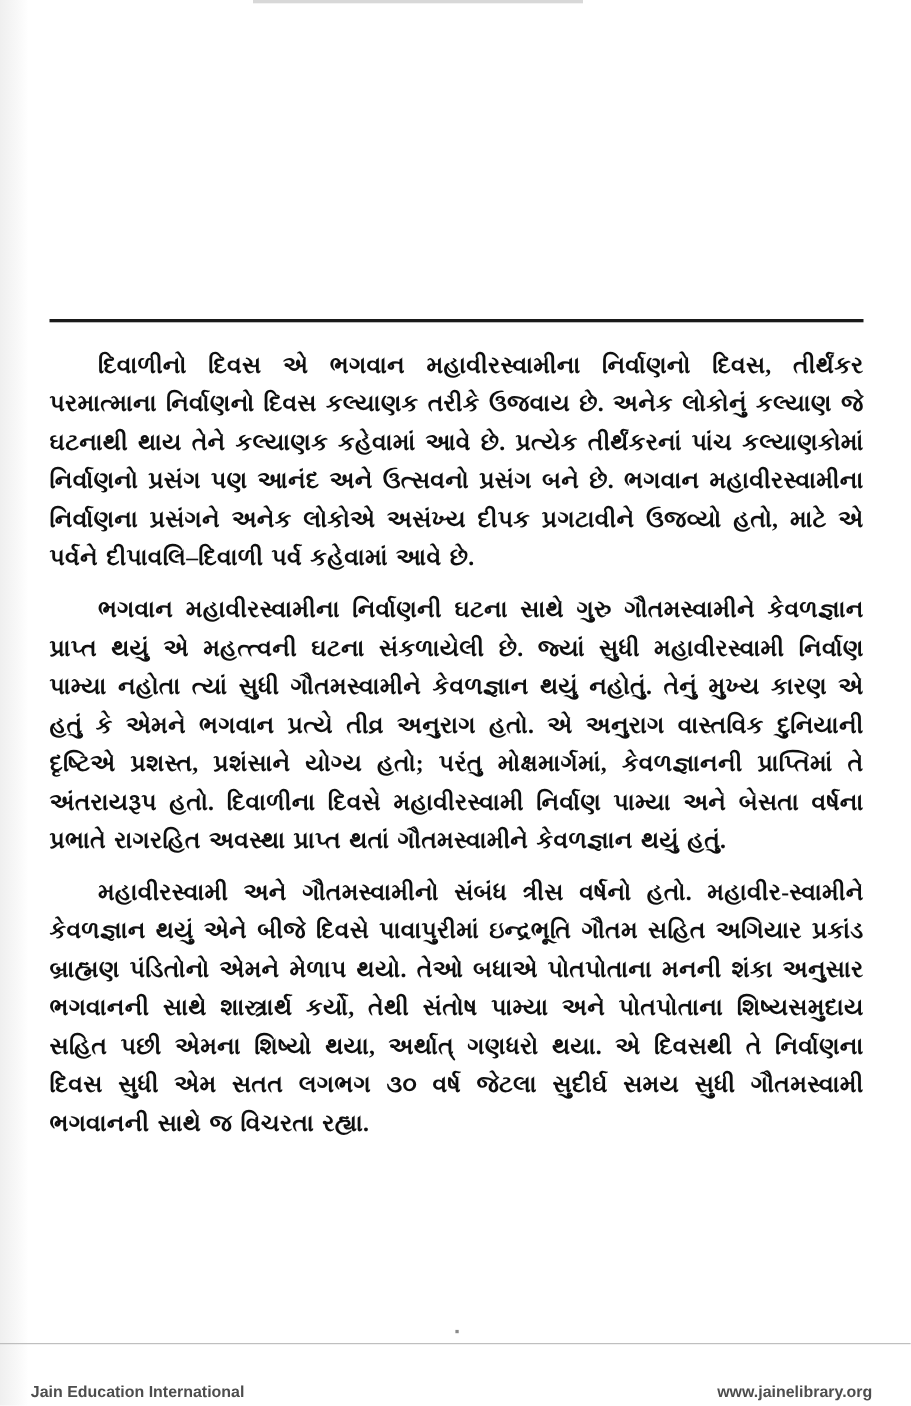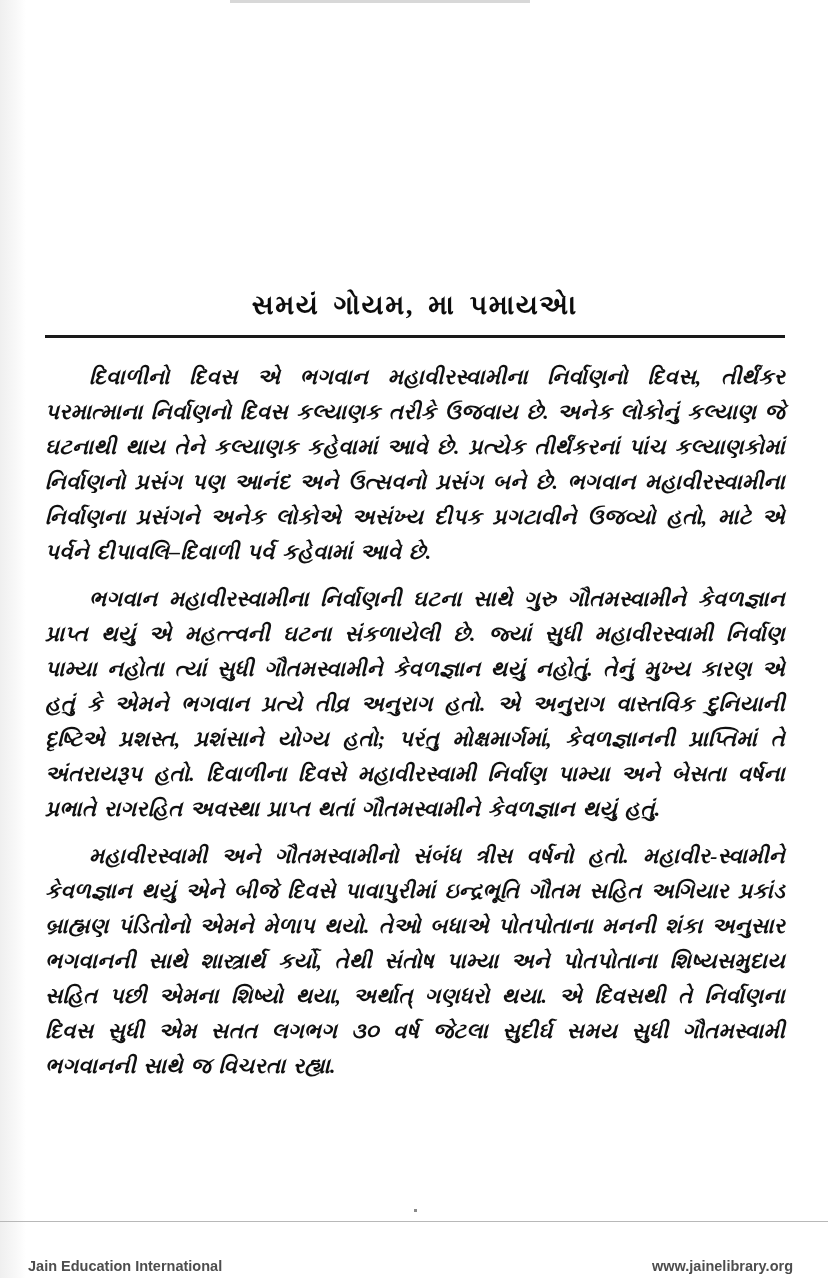--- a/index.html
+++ b/index.html
@@ -69,21 +69,20 @@
     font-size: 21.5px;
     line-height: 35px;
     color: #101010;
     text-align: justify;
     text-align-last: left;
     margin: 0 0 12px 0;
     text-indent: 44px;
     font-weight: bold;
     letter-spacing: 0.2px;
     word-spacing: 2px;
-    font-style: italic;
   }
   .body-text p:last-child { margin-bottom: 0; }
 
   .footer {
     position: absolute;
     left: 0;
     bottom: 0;
     width: 828px;
     height: 56px;
     border-top: 1px solid #b8b8b8;
@@ -115,21 +114,20 @@
 </head>
 <body>
 
 <div class="page">
 
   <div class="scan-edge-left"></div>
   <div class="scan-edge-top"></div>
 
   <div class="content">
 
-    <h1 class="heading">સમયં ગોયમ, મા પમાયએ।</h1>
 
     <div class="rule"></div>
 
     <div class="body-text">
       <p>દિવાળીનો દિવસ એ ભગવાન મહાવીરસ્વામીના નિર્વાણનો દિવસ, તીર્થંકર પરમાત્માના નિર્વાણનો દિવસ કલ્યાણક તરીકે ઉજવાય છે. અનેક લોકોનું કલ્યાણ જે ઘટનાથી થાય તેને કલ્યાણક કહેવામાં આવે છે. પ્રત્યેક તીર્થંકરનાં પાંચ કલ્યાણકોમાં નિર્વાણનો પ્રસંગ પણ આનંદ અને ઉત્સવનો પ્રસંગ બને છે. ભગવાન મહાવીરસ્વામીના નિર્વાણના પ્રસંગને અનેક લોકોએ અસંખ્ય દીપક પ્રગટાવીને ઉજવ્યો હતો, માટે એ પર્વને દીપાવલિ–દિવાળી પર્વ કહેવામાં આવે છે.</p>
       <p>ભગવાન મહાવીરસ્વામીના નિર્વાણની ઘટના સાથે ગુરુ ગૌતમસ્વામીને કેવળજ્ઞાન પ્રાપ્ત થયું એ મહત્ત્વની ઘટના સંકળાયેલી છે. જ્યાં સુધી મહાવીરસ્વામી નિર્વાણ પામ્યા નહોતા ત્યાં સુધી ગૌતમસ્વામીને કેવળજ્ઞાન થયું નહોતું. તેનું મુખ્ય કારણ એ હતું કે એમને ભગવાન પ્રત્યે તીવ્ર અનુરાગ હતો. એ અનુરાગ વાસ્તવિક દુનિયાની દૃષ્ટિએ પ્રશસ્ત, પ્રશંસાને યોગ્ય હતો; પરંતુ મોક્ષમાર્ગમાં, કેવળજ્ઞાનની પ્રાપ્તિમાં તે અંતરાયરૂપ હતો. દિવાળીના દિવસે મહાવીરસ્વામી નિર્વાણ પામ્યા અને બેસતા વર્ષના પ્રભાતે રાગરહિત અવસ્થા પ્રાપ્ત થતાં ગૌતમસ્વામીને કેવળજ્ઞાન થયું હતું.</p>
       <p>મહાવીરસ્વામી અને ગૌતમસ્વામીનો સંબંધ ત્રીસ વર્ષનો હતો. મહાવીર-સ્વામીને કેવળજ્ઞાન થયું એને બીજે દિવસે પાવાપુરીમાં ઇન્દ્રભૂતિ ગૌતમ સહિત અગિયાર પ્રકાંડ બ્રાહ્મણ પંડિતોનો એમને મેળાપ થયો. તેઓ બધાએ પોતપોતાના મનની શંકા અનુસાર ભગવાનની સાથે શાસ્ત્રાર્થ કર્યો, તેથી સંતોષ પામ્યા અને પોતપોતાના શિષ્યસમુદાય સહિત પછી એમના શિષ્યો થયા, અર્થાત્ ગણધરો થયા. એ દિવસથી તે નિર્વાણના દિવસ સુધી એમ સતત લગભગ ૩૦ વર્ષ જેટલા સુદીર્ઘ સમય સુધી ગૌતમસ્વામી ભગવાનની સાથે જ વિચરતા રહ્યા.</p>
     </div>
 
   </div>

